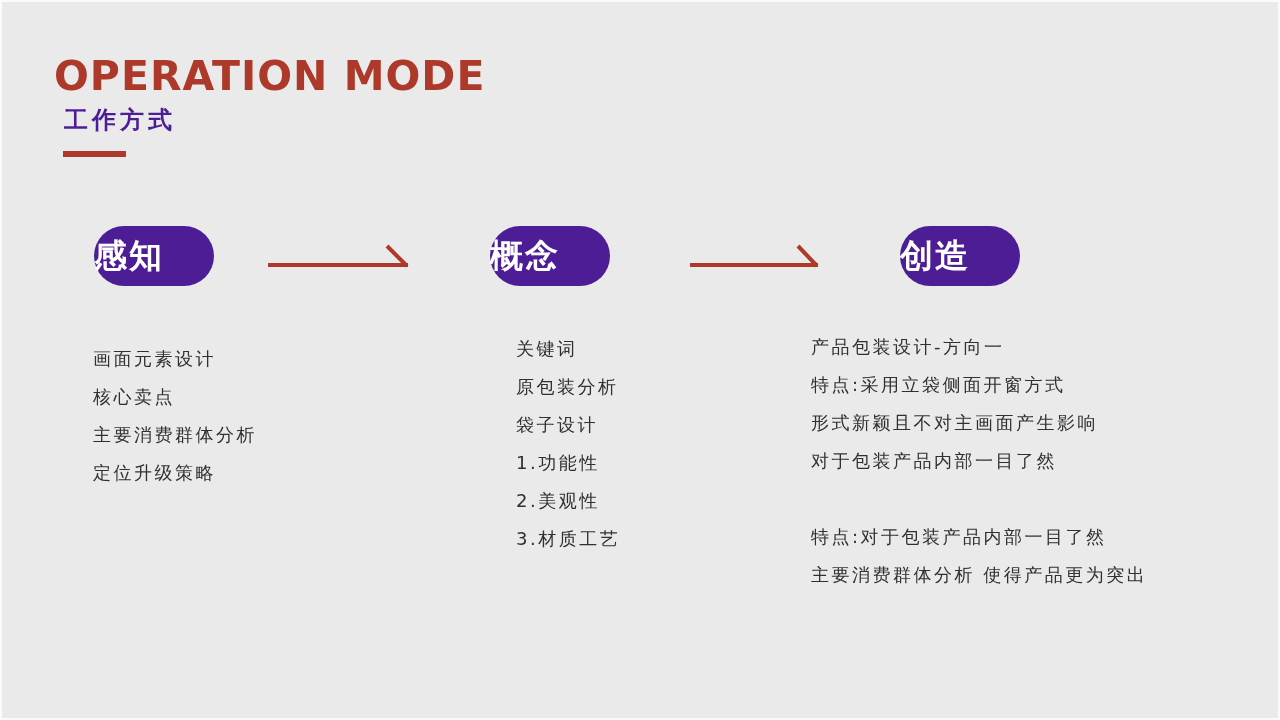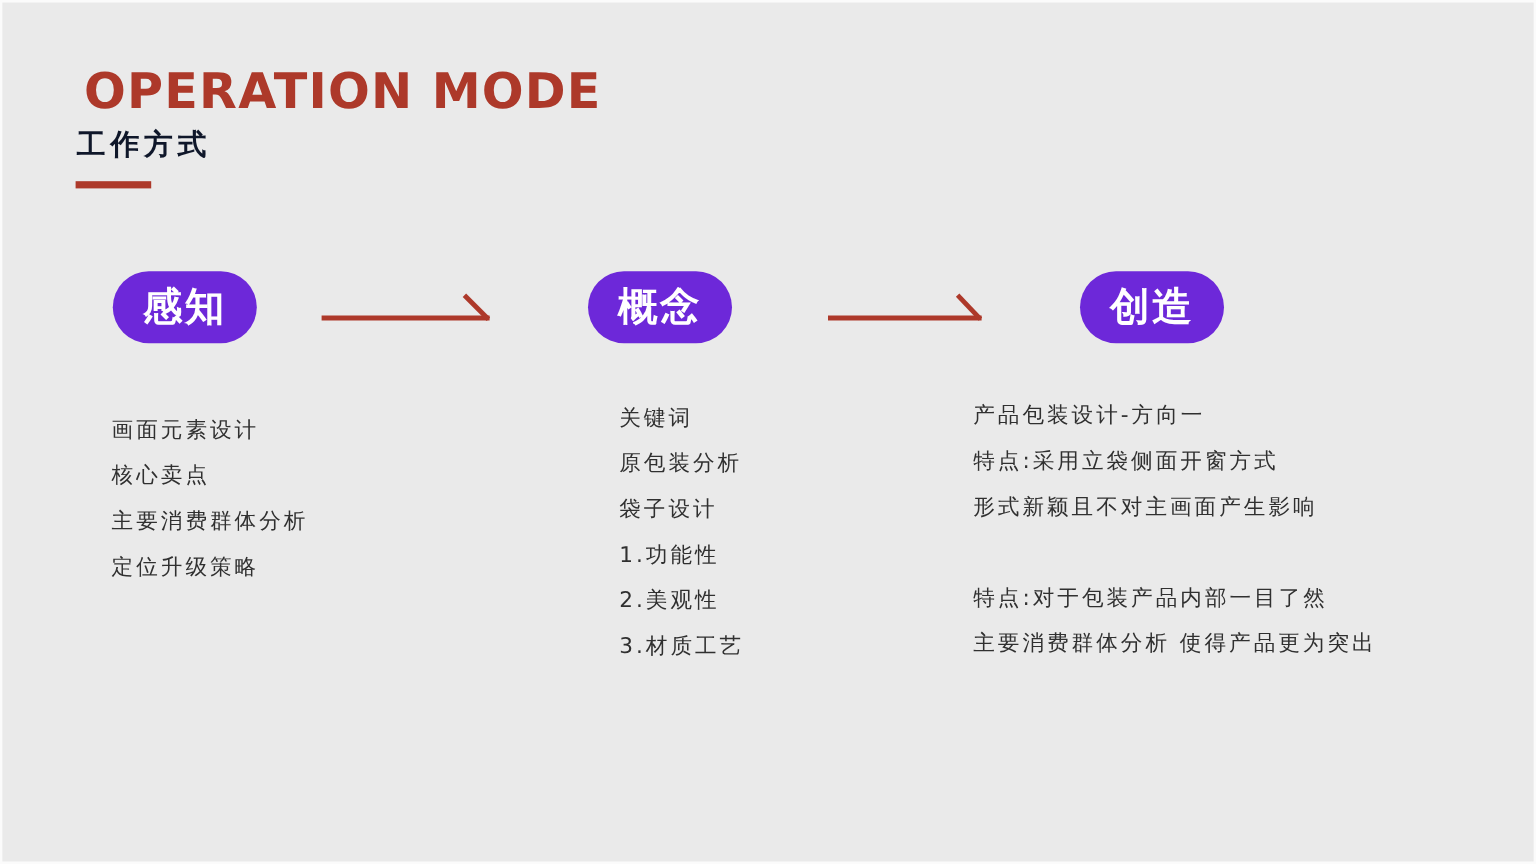--- a/index.html
+++ b/index.html
@@ -7,56 +7,55 @@
     position: relative;
     width: 1280px;
     height: 720px;
     background: #eaeaea;
     box-shadow: inset 0 0 0 2px #fbfbfb;
     overflow: hidden;
     font-family: "DejaVu Sans", "Liberation Sans", sans-serif;
   }
   .page-title {
     position: absolute;
-    left: 70px;
+    left: 54px;
     top: 52px;
     margin: 0;
     font-size: 41px;
     font-weight: 700;
     letter-spacing: 1px;
     color: #ad392a;
   }
   .page-subtitle {
     position: absolute;
     left: 64px;
     top: 104px;
     font-size: 24px;
     font-weight: 600;
     letter-spacing: 4px;
-    color: #0f172a;
+    color: #4c1d95;
   }
   .title-underline {
     position: absolute;
     left: 63px;
     top: 151px;
     width: 63px;
     height: 6px;
     background: #ad392a;
   }
   .pill {
     position: absolute;
     top: 226px;
     width: 120px;
     height: 60px;
     border-radius: 30px;
-    background: #6d28d9;
+    background: #4c1d95;
     color: #ffffff;
     display: flex;
     align-items: center;
-    justify-content: center;
     font-size: 33px;
     font-weight: 700;
     letter-spacing: 2px;
   }
   .pill-1 { left: 94px; }
   .pill-2 { left: 490px; }
   .pill-3 { left: 900px; }
   .flow-arrow { position: absolute; top: 243px; }
   .flow-arrow-1 { left: 266px; }
   .flow-arrow-2 { left: 688px; }
@@ -122,20 +121,21 @@
     <div>1.功能性</div>
     <div>2.美观性</div>
     <div>3.材质工艺</div>
   </div>
 
   <div class="col col-3">
     <div>
       <div>产品包装设计-方向一</div>
       <div>特点:采用立袋侧面开窗方式</div>
       <div>形式新颖且不对主画面产生影响</div>
+      <div>对于包装产品内部一目了然</div>
     </div>
     <div class="group-gap">
       <div>特点:对于包装产品内部一目了然</div>
       <div>主要消费群体分析 使得产品更为突出</div>
     </div>
   </div>
 
 </div>
 
 </body></html>

